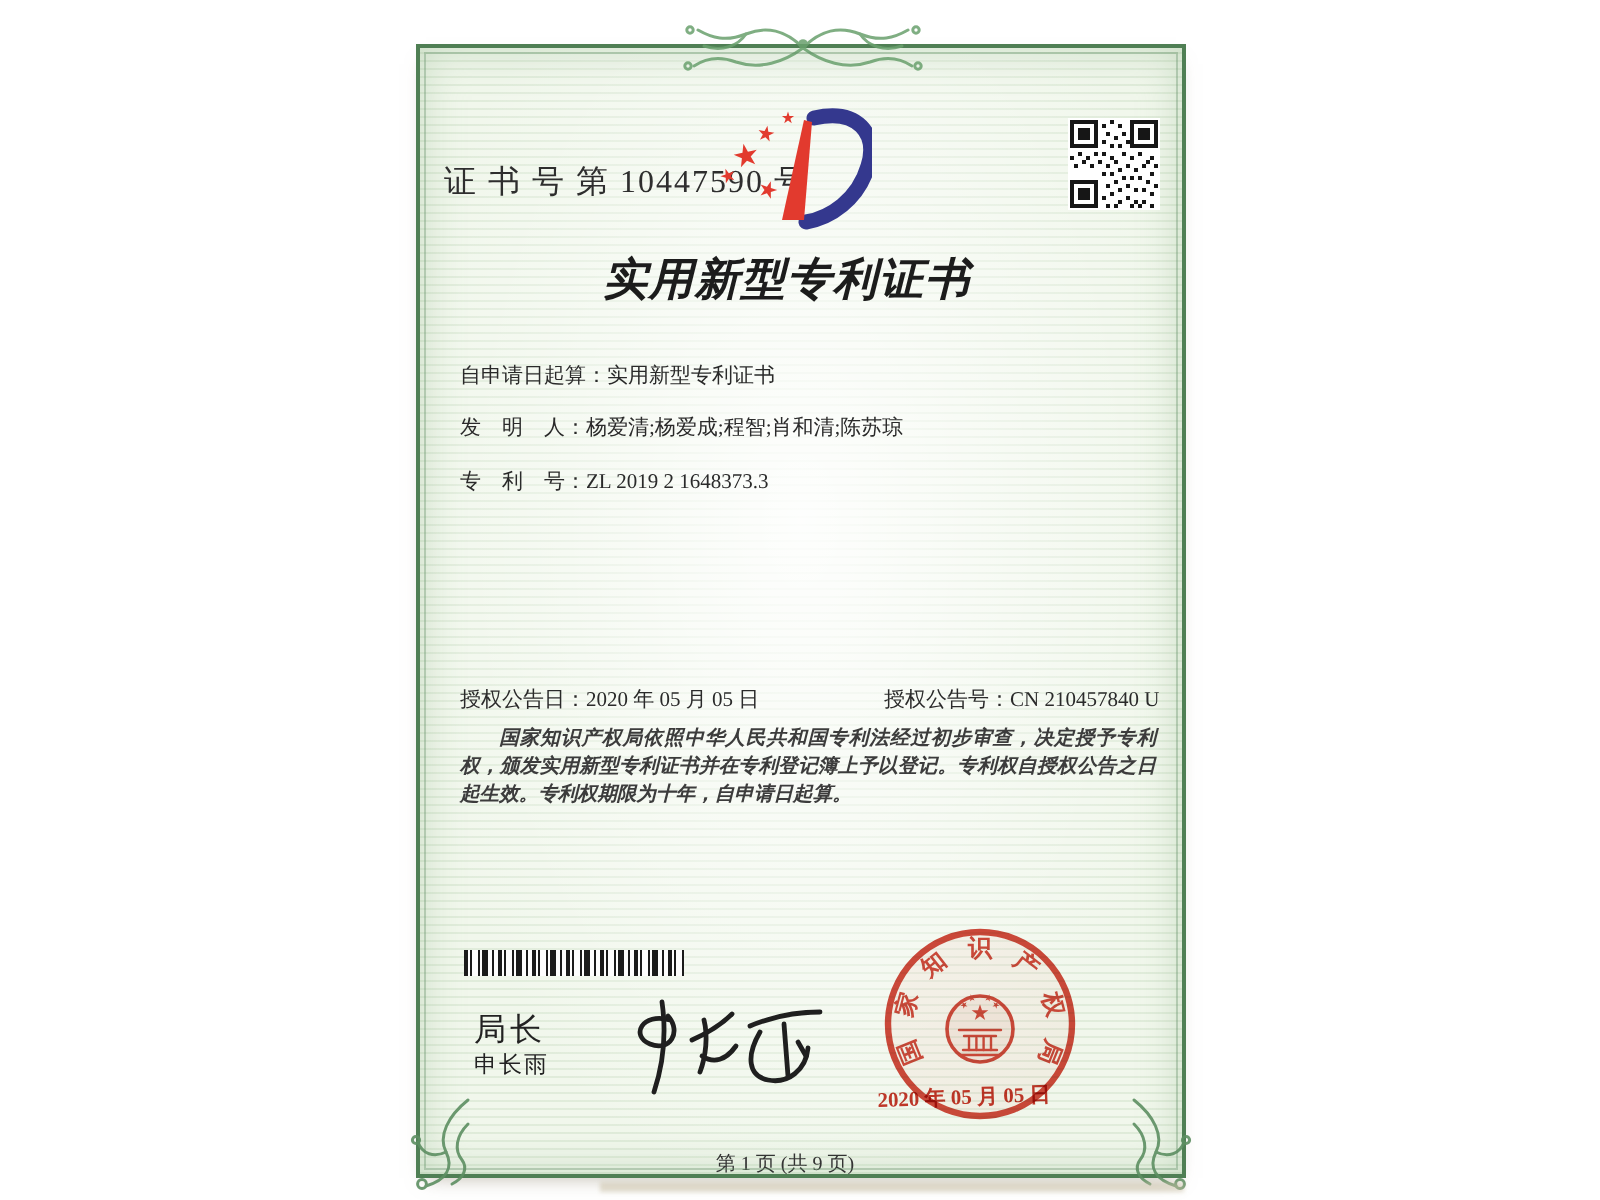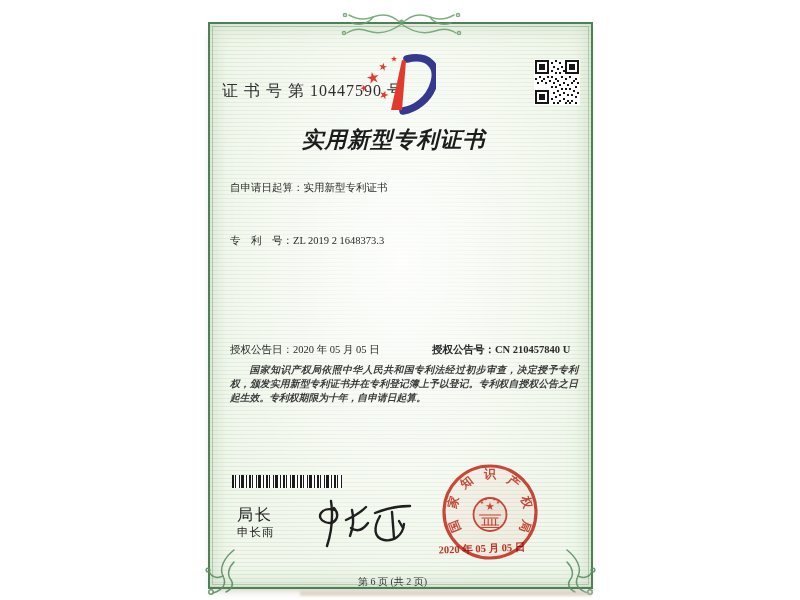--- a/index.html
+++ b/index.html
@@ -13,21 +13,21 @@
           repeating-linear-gradient(0deg, rgba(137,178,128,0.16) 0px, rgba(137,178,128,0.16) 1px, rgba(244,250,240,0) 1px, rgba(244,250,240,0) 4px),
           #f1f7ec;
         box-shadow: inset 0 0 22px rgba(120,165,115,0.35), 0 5px 9px -5px rgba(140,130,105,0.55);}
   .cert::after{content:"";position:absolute;inset:2px;border:1px solid rgba(95,140,100,0.35);pointer-events:none;}
   .abs{position:absolute;}
   .certno{left:12px;top:37px;font-size:16px;color:#2e2e2e;letter-spacing:1px;margin-top:20px;}
   .title{left:0;right:0;top:101px;text-align:center;font-size:22px;font-weight:bold;color:#1c1c1c;
          letter-spacing:1px;transform:translateX(-7px);font-style:italic;}
   .row{left:20px;right:14px;font-size:10.5px;color:#2a2a2a;white-space:nowrap;}
   .row .lbl{color:#2a2a2a;}
-  .pair2{position:absolute;left:202px;top:0;font-weight:bold;}
+  .pair2{position:absolute;left:212px;top:0;}
   .paras{left:20px;width:348px;top:339px;font-size:9.8px;line-height:14px;color:#3c3c3c;
          font-style:italic;text-align:justify;}
   .paras p{margin:0;text-indent:2em;font-weight:bold;}
   .barcode{left:22px;top:451px;width:110px;height:13px;
      background:repeating-linear-gradient(90deg,#1b1b1b 0 2px,#fdfdfd 2px 3px,#1b1b1b 3px 4px,#fdfdfd 4px 7px,#1b1b1b 7px 8px,#fdfdfd 8px 9px,#1b1b1b 9px 12px,#fdfdfd 12px 14px,#1b1b1b 14px 15px,#fdfdfd 15px 17px);}
   .officer-title{left:27px;top:481px;font-size:16px;color:#222;letter-spacing:2px;}
   .officer-name{left:27px;top:501px;font-size:11.5px;color:#222;letter-spacing:1px;}
   .footer{left:0;right:0;top:551px;text-align:center;font-size:10px;color:#333;transform:translateX(-8px);}
   .sealdate{left:212px;top:518px;width:120px;text-align:center;font-size:10.5px;font-weight:bold;
             color:#c8382a;transform:rotate(-2deg);mix-blend-mode:multiply;}
@@ -89,20 +89,23 @@
                  M19,33h2v2h-2z M23,31h2v2h-2z M25,35h2v2h-2z M29,33h2v2h-2z M33,35h2v2h-2z M37,35h2v2h-2z M41,37h2v2h-2z
                  M17,39h2v2h-2z M21,37h2v2h-2z M25,41h2v2h-2z M29,39h2v2h-2z M33,41h2v2h-2z M37,41h2v2h-2z M41,43h2v2h-2z
                  M19,43h2v2h-2z M23,43h2v2h-2z M31,43h2v2h-2z M35,43h2v2h-2z"></path>
       </g>
     </svg>
 
     <div class="abs title">实用新型专利证书</div>
 
     <div class="abs row" style="top:157px">
       <span class="lbl">自申请日起算：</span><span>实用新型专利证书</span>
+    </div>
+    <div class="abs row" style="top:183px">
+      <span class="lbl">发　明　人：</span><span>杨爱清;杨爱成;程智;肖和清;陈苏琼</span>
     </div>
     <div class="abs row" style="top:210px">
       <span class="lbl">专　利　号：</span><span>ZL 2019 2 1648373.3</span>
     </div>
     <div class="abs row" style="top:319px">
       <span class="lbl">授权公告日：</span><span>2020 年 05 月 05 日</span>
       <span class="pair2">
         <span class="lbl">授权公告号：</span><span>CN 210457840 U</span>
       </span>
     </div>
@@ -179,17 +182,17 @@
     <svg class="abs" style="right:-6px;top:524px;transform:scaleX(-1);" width="40" height="48" viewBox="0 0 40 48">
       <g fill="none" stroke="#5d8f62" stroke-width="1.5" stroke-linecap="round" opacity="0.9">
         <path d="M30,2 C20,10 15,20 19,28 C23,36 19,42 9,45"></path>
         <path d="M19,28 C13,31 7,29 5,23"></path>
         <path d="M30,14 C24,20 23,27 27,32 C30,36 28,41 22,44"></path>
         <circle cx="7" cy="44" r="2.2"></circle>
           <circle cx="4" cy="22" r="1.8"></circle>
       </g>
     </svg>
 
-    <div class="abs footer">第 6 页 (共 2 页)</div>
+    <div class="abs footer">第 1 页 (共 9 页)</div>
   </div>
 
   <div class="abs page-edge"></div>
 </div>
 
 </body></html>

